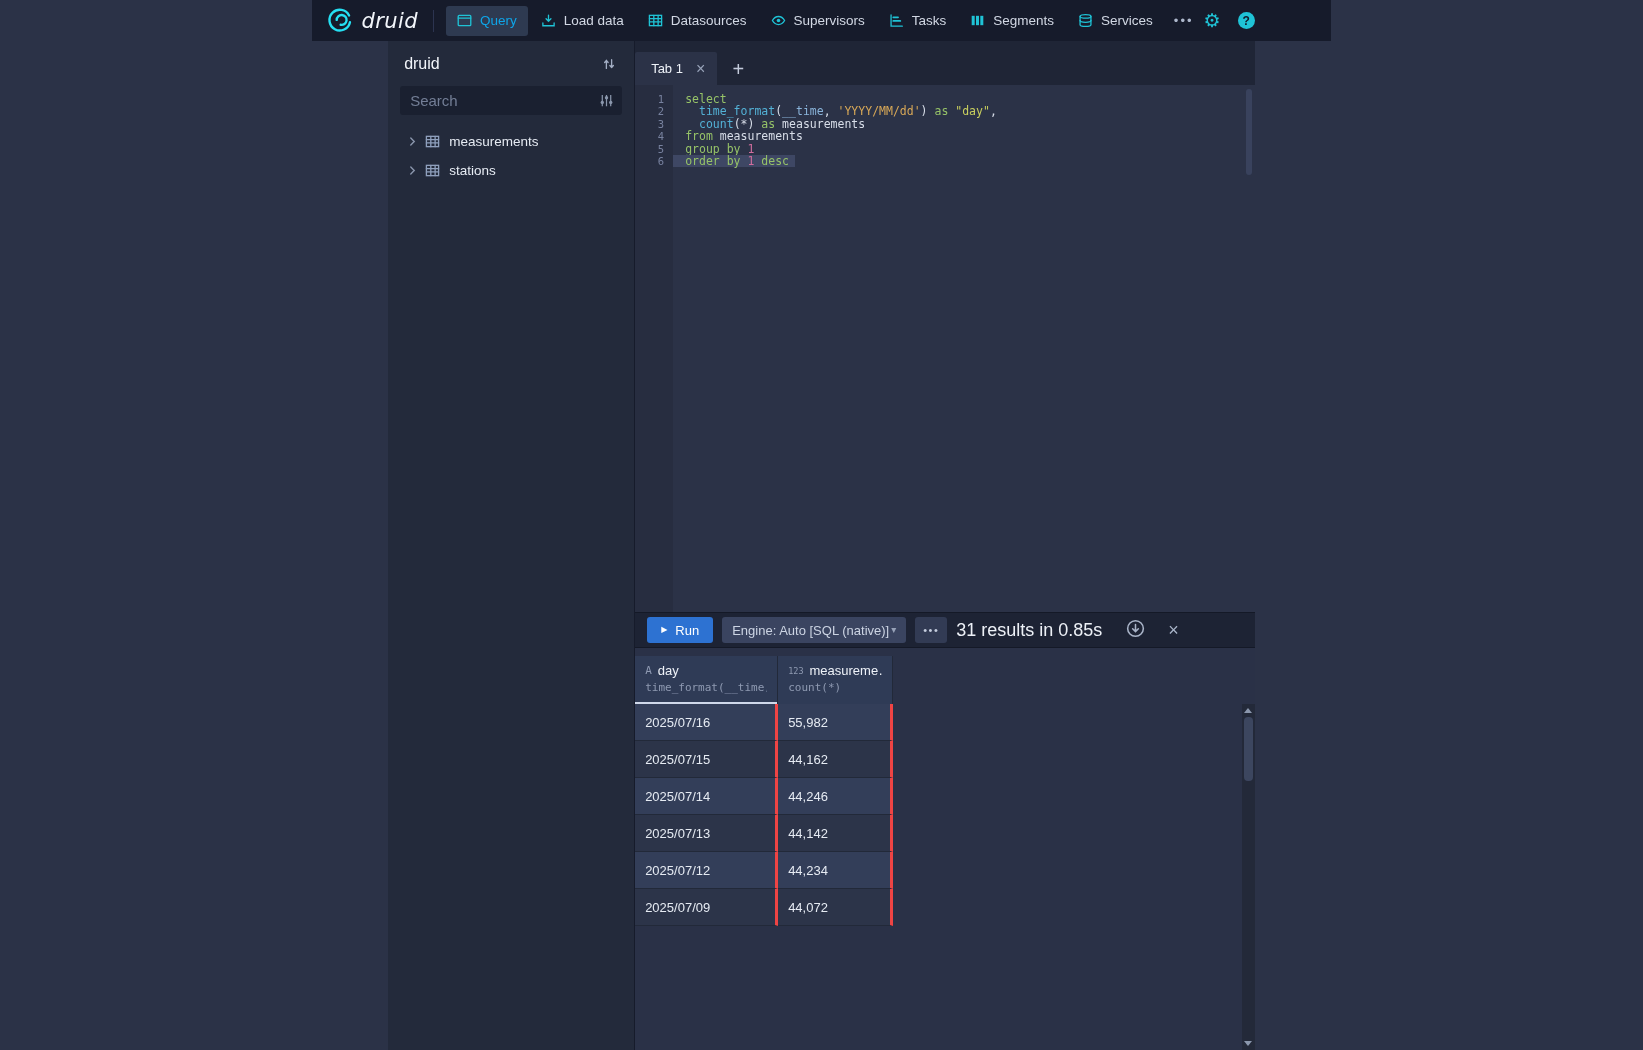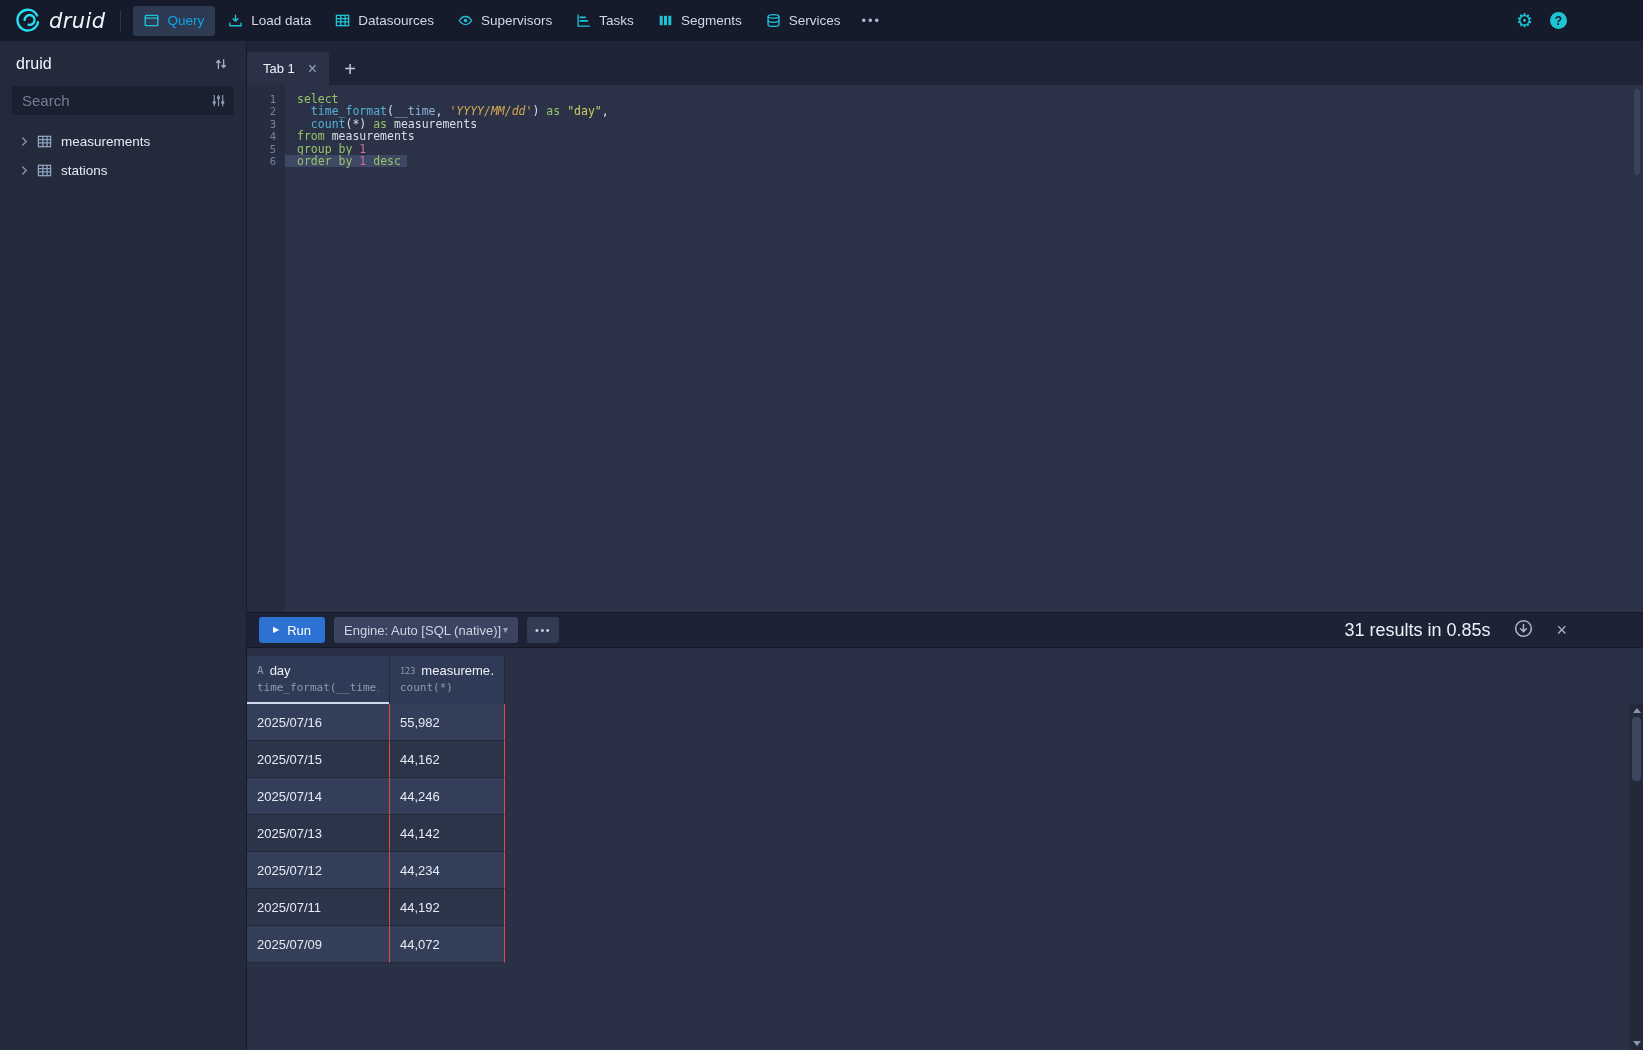--- a/index.html
+++ b/index.html
@@ -4,21 +4,21 @@
 <style>
   html,body{margin:0;padding:0;}
   body{
     width:1643px;height:1050px;overflow:hidden;
     background:#2b3247;color:#d7dce8;
     font-family:"Liberation Sans", sans-serif;
     -webkit-font-smoothing:antialiased;
   }
   *{box-sizing:border-box;}
   button{font-family:inherit;}
-  .app{width:1643px;height:1050px;display:flex;flex-direction:column;overflow:hidden;}
+  .app{width:1643px;height:1050px;display:flex;flex-direction:column;overflow:hidden;align-items:center;}
 
   
   .topbar{height:41px;flex:none;background:#161b2b;display:flex;align-items:center;padding-left:14px;}
   .brand{display:flex;align-items:center;gap:8px;cursor:pointer;}
   .logo{display:flex;}
   .brand-text{font-family:"DejaVu Sans", sans-serif;font-style:italic;font-size:21px;color:#f2f5fa;letter-spacing:.4px;}
   .brand-divider{width:1px;height:22px;background:#2c3450;margin:0 12px 0 15px;}
   .topnav{display:flex;align-items:center;gap:2px;}
   .nav-item{display:flex;align-items:center;gap:8px;height:30px;padding:0 11px;border:none;background:transparent;
     color:#d2d8e4;font-size:13.5px;border-radius:3px;cursor:pointer;}
@@ -61,21 +61,21 @@
   .editor{flex:1;min-height:0;position:relative;background:#2b3247;
     font-family:"DejaVu Sans Mono", monospace;font-size:11.5px;line-height:12.4px;}
   .gutter-bg{position:absolute;left:0;top:0;bottom:0;width:38px;background:#272d40;}
   .ed-lines{position:relative;padding-top:8px;}
   .ed-row{display:flex;height:12.4px;}
   .ed-ln{width:38px;flex:none;text-align:right;padding-right:9px;color:#78829f;font-size:10.5px;}
   .ed-code{padding:0 6px 0 12px;white-space:pre;}
   .ed-row.active .ed-code{background:#3e4764;}
   .tk-kw{color:#96c368;}
   .tk-fn{color:#53b1d6;}
-  .tk-str{color:#d8a857;font-style:italic;}
+  .tk-str{color:#d8a857;}
   .tk-dstr{color:#c9cf5e;}
   .tk-num{color:#d16d9e;}
   .tk-pl{color:#d8dee9;}
   .tk-var{color:#8ab4da;}
   .ed-scroll-thumb{position:absolute;right:3px;top:4px;width:6px;height:86px;background:#39425d;border-radius:3px;cursor:pointer;}
 
   
   .runbar{height:36px;flex:none;background:#1d2334;border-top:1px solid #141927;border-bottom:1px solid #141927;
     display:flex;align-items:center;gap:9px;padding:0 76px 0 12px;}
   .run-btn{height:26px;background:#2d72d2;color:#fff;border:none;border-radius:3px;display:flex;align-items:center;gap:8px;
@@ -97,21 +97,21 @@
   .th.c0{width:143px;}
   .th.c1{width:115px;}
   .th.sorted::after{content:"";position:absolute;left:0;right:0;bottom:0;height:2px;background:#cfd8ea;}
   .th-top{display:flex;align-items:center;gap:6px;font-size:13px;color:#eef2f8;white-space:nowrap;overflow:hidden;}
   .col-type{color:#8f9ab2;font-family:"DejaVu Sans Mono", monospace;font-size:11px;flex:none;}
   .col-type.small{font-size:8.5px;}
   .th-expr{margin-top:3px;font-family:"DejaVu Sans Mono", monospace;font-size:11px;color:#8f9ab2;white-space:nowrap;overflow:hidden;}
   .tbody{}
   .tr{display:flex;height:37px;}
   .td{display:flex;align-items:center;padding:3px 10px;font-size:13px;color:#e6ebf3;
-    border-right:1px solid #ef4444;border-bottom:1px solid #222939;white-space:nowrap;overflow:hidden;}
+    border-right:3px solid #ef4444;border-bottom:1px solid #222939;white-space:nowrap;overflow:hidden;}
   .td.c0{width:143px;}
   .td.c1{width:115px;}
   .tr:nth-child(odd) .td{background:#333e59;}
   .tr:nth-child(even) .td{background:#2c3449;}
 
   .res-scroll{position:absolute;right:0;top:56px;bottom:0;width:13px;background:#232939;display:flex;flex-direction:column;align-items:center;cursor:pointer;}
   .tri-up{width:0;height:0;border-left:4px solid transparent;border-right:4px solid transparent;border-bottom:5px solid #8b97ad;margin-top:4px;}
   .tri-down{width:0;height:0;border-left:4px solid transparent;border-right:4px solid transparent;border-top:5px solid #8b97ad;position:absolute;bottom:4px;}
   .scroll-thumb{width:9px;height:64px;background:#3c465f;border-radius:4px;margin-top:4px;}
 </style>
@@ -360,24 +360,20 @@
             </div>
             <div class="tr">
               <div class="td c0">2025/07/13</div>
               <div class="td c1">44,142</div>
             </div>
             <div class="tr">
               <div class="td c0">2025/07/12</div>
               <div class="td c1">44,234</div>
             </div>
             <div class="tr">
-              <div class="td c0">2025/07/11</div>
-              <div class="td c1">44,192</div>
-            </div>
-            <div class="tr">
               <div class="td c0">2025/07/09</div>
               <div class="td c1">44,072</div>
             </div>
           </div>
         <div class="res-scroll">
           <div class="tri-up"></div>
           <div class="scroll-thumb"></div>
           <div class="tri-down"></div>
         </div>
       </section>

